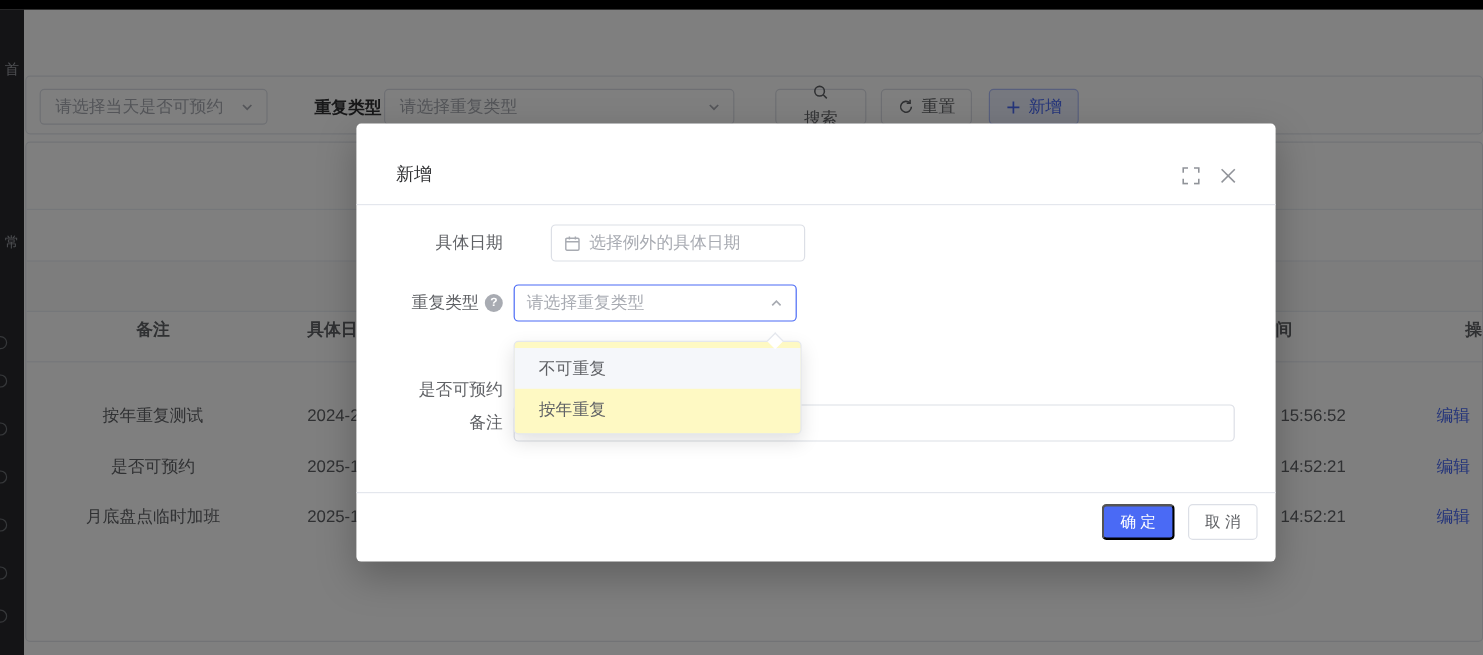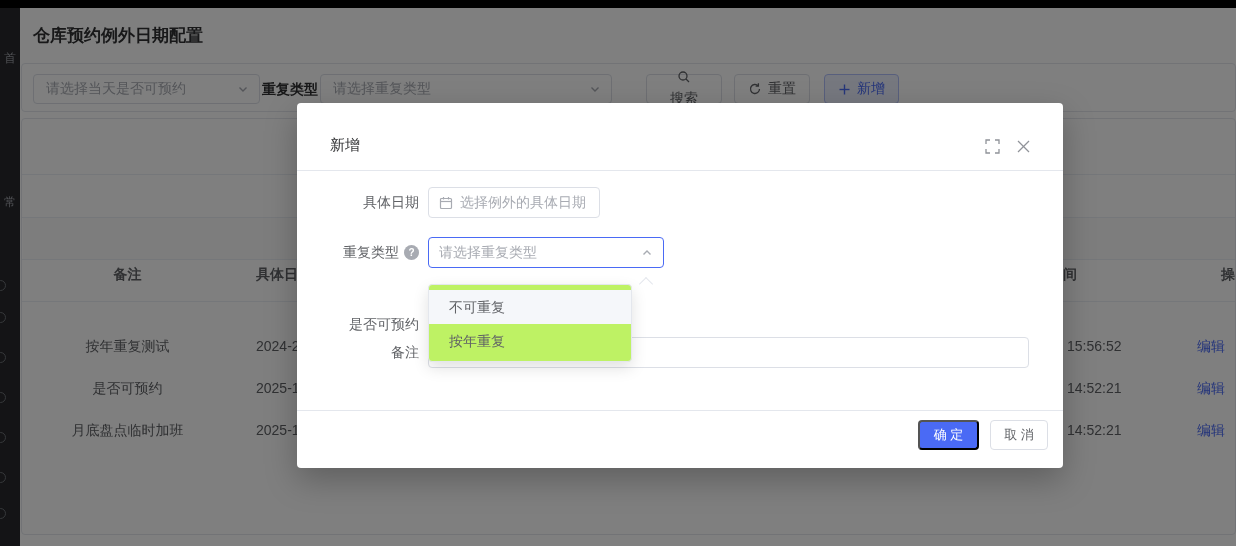--- a/index.html
+++ b/index.html
@@ -52,21 +52,21 @@
   .f-input { position:absolute; left:131px; height:31px; border:1px solid #dcdfe6; border-radius:4px;
              background:#fff; display:flex; align-items:center; padding:0 10px; gap:7px; }
   .f-input .ph { font-size:14px; color:#a8abb2; white-space:nowrap; }
   .q-icon { width:15px; height:15px; border-radius:50%; background:#a8abb2; color:#fff; font-size:10px;
             font-weight:700; display:inline-flex; align-items:center; justify-content:center; }
 
   #repeat-select { border-color:#4a6af5; }
   #repeat-select .ph { flex:1; }
 
   
-  #dd-panel { left:131px; top:181px; width:204px; height:78px; background:#bef264; border:1px solid #e4e7ed;
+  #dd-panel { left:131px; top:181px; width:240px; height:78px; background:#fef9c3; border:1px solid #e4e7ed;
               border-radius:4px; box-shadow:0 6px 16px rgba(0,0,0,.12); z-index:5; padding:5px 0; }
   #dd-arrow { position:absolute; left:212px; top:-6px; width:10px; height:10px; background:#fff;
               border-left:1px solid #e4e7ed; border-top:1px solid #e4e7ed; transform:rotate(45deg); }
   .dd-opt { height:34px; line-height:34px; padding-left:20px; font-size:14px; color:#606266; cursor:pointer; }
   .dd-opt.active { background:#f5f7fa; }
 
   .dlg-btn { position:absolute; top:317px; height:30px; border-radius:4px; font-size:13px;
              display:flex; align-items:center; justify-content:center; cursor:pointer; }
   #btn-confirm { left:621px; width:61px; background:#4a6af5; color:#fff; }
   #btn-cancel { left:693px; width:58px; background:#fff; border:1px solid #dcdfe6; color:#606266; }
@@ -84,25 +84,24 @@
     <span class="rail-frag" style="top:186px;">常</span>
     <span class="rail-dot" style="top:272px;"></span>
     <span class="rail-dot" style="top:304px;"></span>
     <span class="rail-dot" style="top:344px;"></span>
     <span class="rail-dot" style="top:384px;"></span>
     <span class="rail-dot" style="top:424px;"></span>
     <span class="rail-dot" style="top:464px;"></span>
     <span class="rail-dot" style="top:500px;"></span>
   </div>
 
-  <div class="abs" id="page-title">仓库预约例外日期配置</div>
 
   <div class="abs card" id="filter-card"></div>
 
-  <div class="sel" style="left:33px; width:227px;">
+  <div class="sel" style="left:33px; width:190px;">
     <span class="ph">请选择当天是否可预约</span>
     <span class="ico">
       <svg width="12" height="12" viewBox="0 0 12 12">
           <polyline points="2.5,4.5 6,8 9.5,4.5" fill="none" stroke="#a8abb2" stroke-width="1.4"></polyline>
         </svg>
     </span>
   </div>
 
   <span class="lbl-strong" style="left:262px;">重复类型</span>
 
@@ -198,21 +197,21 @@
           <line x1="2" y1="2" x2="13" y2="13" stroke="#909399" stroke-width="1.3"></line>
           <line x1="13" y1="2" x2="2" y2="13" stroke="#909399" stroke-width="1.3"></line>
         </svg>
     </span>
 
     <div class="abs" id="dlg-div-top"></div>
 
     <span class="f-label" style="top:84px;">
       <span>具体日期</span>
     </span>
-    <div class="f-input" style="top:84px; width:172px;">
+    <div class="f-input" style="top:84px; width:212px;margin-left:31px;">
       <span class="ico">
         <svg width="14" height="14" viewBox="0 0 14 14" fill="none" stroke="#a8abb2" stroke-width="1.2">
           <rect x="1.5" y="2.5" width="11" height="10" rx="1"></rect>
           <line x1="1.5" y1="5.5" x2="12.5" y2="5.5"></line>
           <line x1="4.5" y1="1" x2="4.5" y2="3.5"></line>
             <line x1="9.5" y1="1" x2="9.5" y2="3.5"></line>
         </svg>
       </span>
       <span class="ph">选择例外的具体日期</span>
     </div>

